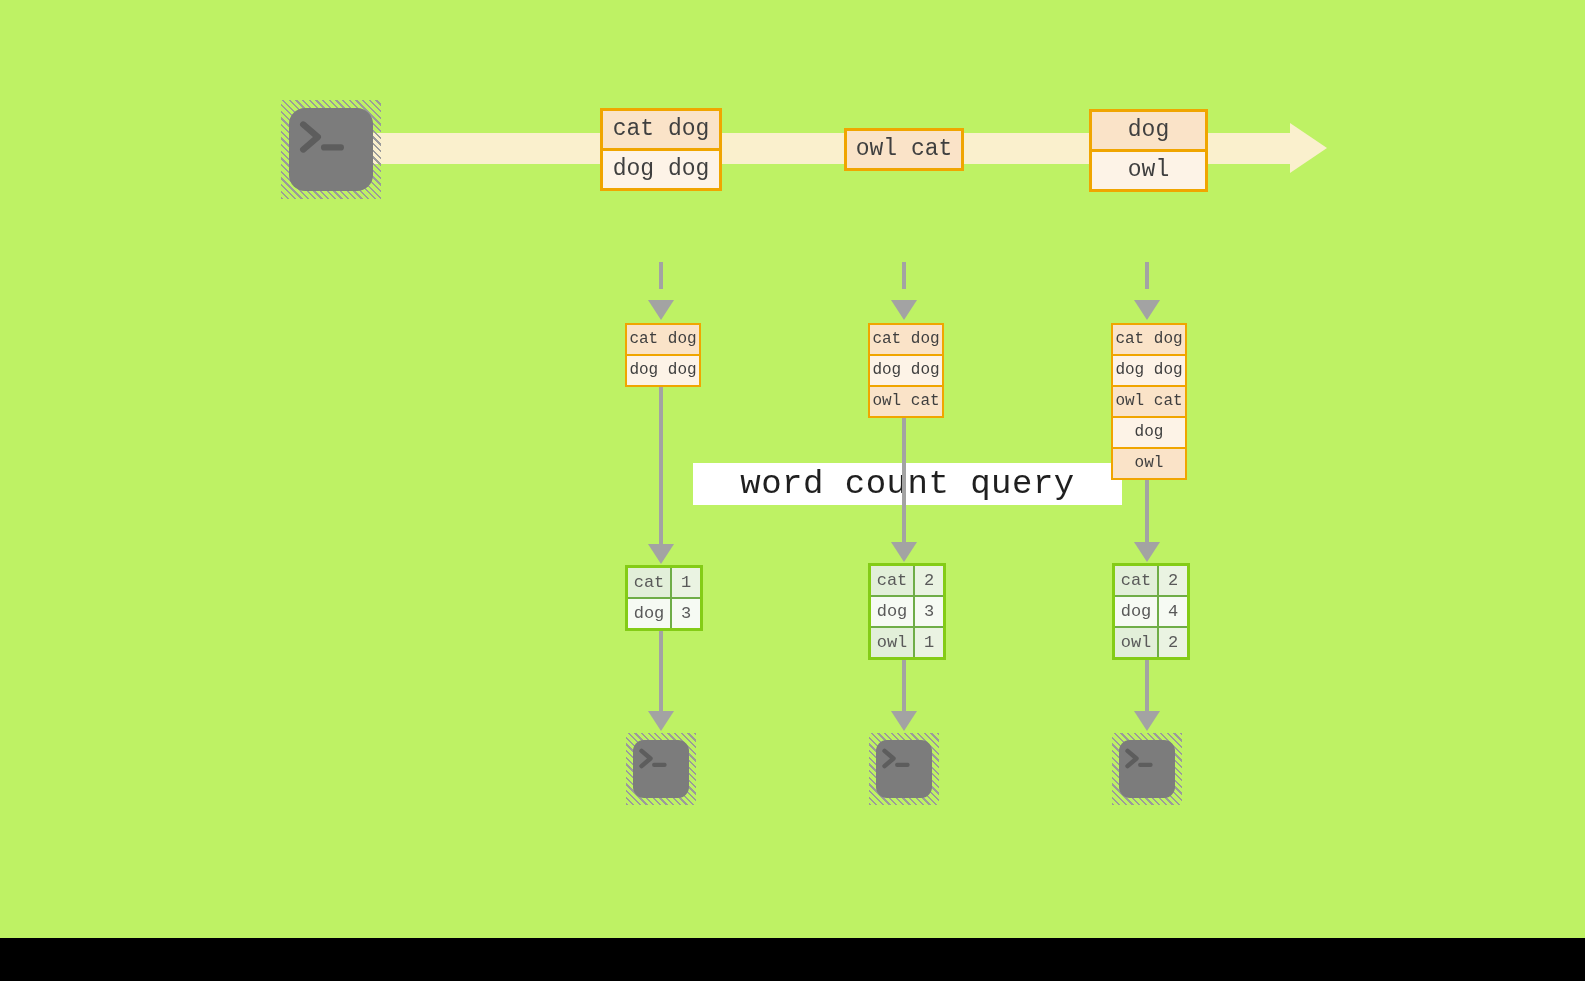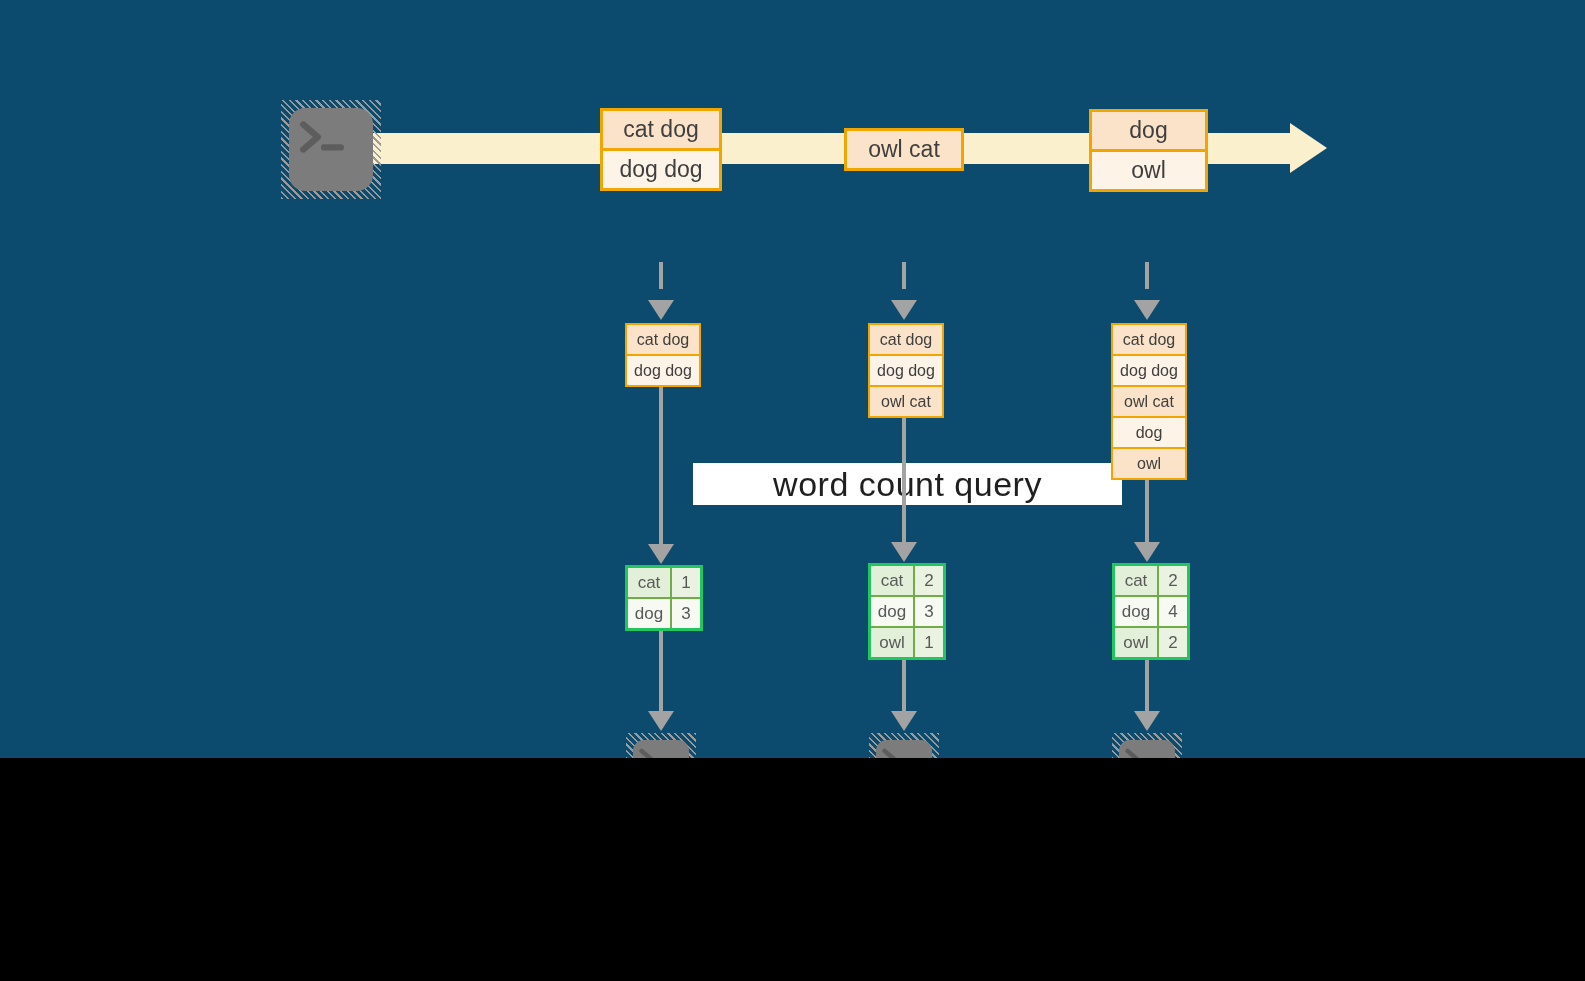--- a/index.html
+++ b/index.html
@@ -1,17 +1,17 @@
 <!DOCTYPE html>
 <html><head>
 <meta charset="utf-8">
 <style>
   html,body { margin:0; padding:0; background:#000; }
-  .stage { position:relative; width:1585px; height:758px; background:#0c4a6e;
-           font-family:Liberation Sans, sans-serif; overflow:hidden; }
+  .stage { position:relative; width:1585px; height:938px; background:#bef264;
+           font-family:Liberation Mono, monospace; overflow:hidden; }
 
   
   .band { position:absolute; background:#FAF0CD; z-index:0; }
   .band-head { position:absolute; width:0; height:0;
                border-top:25px solid transparent; border-bottom:25px solid transparent;
                border-left:37px solid #FAF0CD; z-index:0; }
 
   
   .obox { position:absolute; border:3px solid #F0A500; z-index:3; box-sizing:content-box; }
   .obox .orow { height:37px; line-height:37px; text-align:center;
@@ -34,21 +34,21 @@
            border-left:13px solid transparent; border-right:13px solid transparent;
            border-top:20px solid #A3A3A3; }
 
   
   .query-band { position:absolute; left:693px; top:463px; width:429px; height:42px;
                 background:#ffffff; z-index:1; text-align:center; }
   .query-band span { display:inline-block; font-size:34px; font-weight:300;
                      color:#1F1F1F; line-height:42px; letter-spacing:0.5px; }
 
   
-  .gtable { position:absolute; border:3px solid #22c55e; z-index:3; background:#F6FAF3; }
+  .gtable { position:absolute; border:3px solid #84cc16; z-index:3; background:#F6FAF3; }
   .grow { display:flex; height:29px; border-top:2px solid #6FAD47; }
   .grow:first-child { border-top:none; }
   .gword { width:42px; border-right:2px solid #6FAD47; text-align:center;
            line-height:29px; font-size:17px; color:#595959; }
   .gcount { flex:1; text-align:center; line-height:29px; font-size:17px; color:#595959; }
   .grow.even .gword  { background:#E2EFD9; }
   .grow.even .gcount { background:#EAF3E2; }
   .grow.odd  .gword, .grow.odd .gcount { background:#F6FAF3; }
 
   

